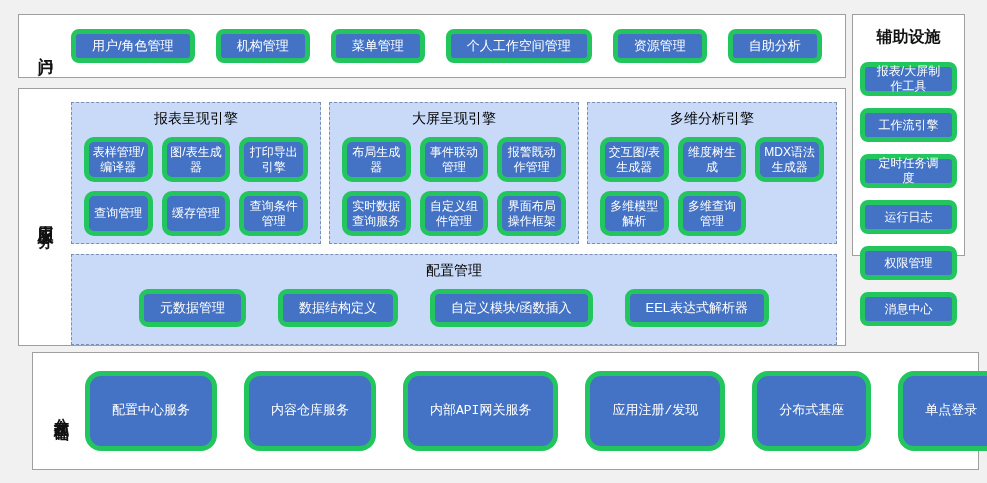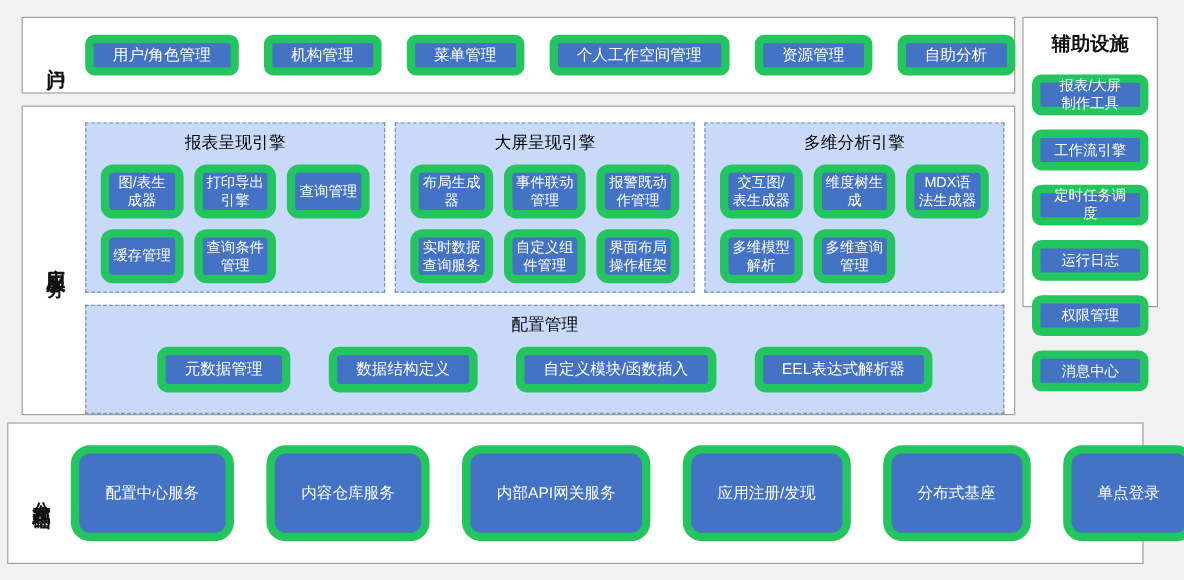--- a/index.html
+++ b/index.html
@@ -6,21 +6,21 @@
   .canvas{position:relative;width:987px;height:483px;background:#f1f1f1;
           font-family:"Liberation Sans","DejaVu Sans",sans-serif;overflow:hidden;}
   .panel{position:absolute;background:#ffffff;border:1px solid #9f9f9f;box-sizing:border-box;}
 
   
   .vlabel{writing-mode:vertical-lr;text-orientation:upright;font-weight:bold;font-size:16px;
           color:#111;letter-spacing:3px;display:flex;align-items:center;justify-content:center;
           flex:0 0 52px;}
 
   
-  .btn{background:#4472c4;border:7px solid #22c55e;color:#fff;display:flex;align-items:center;
+  .btn{background:#4472c4;border:5px solid #22c55e;color:#fff;display:flex;align-items:center;
        justify-content:center;text-align:center;box-sizing:border-box;line-height:1.25;}
 
   
   .portal{left:18px;top:14px;width:828px;height:64px;display:flex;}
   .top-row{flex:1;display:flex;align-items:center;gap:21px;padding-right:12px;}
   .btn-top{height:34px;border-radius:8px;font-size:13px;padding:0 16px;white-space:nowrap;}
 
   
   .apps{left:18px;top:88px;width:828px;height:258px;display:flex;}
   .apps-content{flex:1;padding:13px 8px 0 0;display:flex;flex-direction:column;gap:10px;}
@@ -29,21 +29,21 @@
   .engine-title{text-align:center;font-size:14px;color:#000;margin:7px 0 9px;}
   .engine-grid{display:grid;grid-template-columns:repeat(3,1fr);gap:9px;padding:0 12px;}
   .btn-eng{height:45px;border-radius:10px;font-size:12px;padding:0 3px;}
 
   
   .config{height:88px;}
   .config-row{display:flex;justify-content:center;align-items:center;gap:32px;margin-top:9px;}
   .btn-cfg{height:38px;border-radius:9px;font-size:13px;padding:0 16px;white-space:nowrap;}
 
   
-  .foundation{left:6px;top:352px;width:947px;height:118px;display:flex;}
+  .foundation{left:32px;top:352px;width:947px;height:118px;display:flex;font-family:Liberation Mono, monospace;}
   .foundation .vlabel{letter-spacing:2px;font-size:15px;}
   .bottom-row{flex:1;display:flex;align-items:center;gap:27px;padding-right:16px;}
   .btn-big{height:80px;border-radius:16px;font-size:13px;padding:0 22px;min-width:96px;white-space:nowrap;}
 
   
   .aux{left:852px;top:14px;width:113px;height:242px;display:flex;flex-direction:column;
        align-items:stretch;padding:6px 7px;gap:12px;}
   .aux-title{text-align:center;font-weight:bold;font-size:16px;color:#111;margin:6px 0 2px;}
   .btn-aux{min-height:34px;border-radius:8px;font-size:12px;padding:3px 10px;}
 </style>
@@ -65,20 +65,21 @@
   </div>
 
   <div class="panel apps">
     <div class="vlabel">应用服务</div>
     <div class="apps-content">
       <div class="engines">
 
         <div class="engine">
           <div class="engine-title">报表呈现引擎</div>
           <div class="engine-grid">
+            <div class="btn btn-eng">表样管理/编译器</div>
             <div class="btn btn-eng">图/表生成器</div>
             <div class="btn btn-eng">打印导出引擎</div>
             <div class="btn btn-eng">查询管理</div>
             <div class="btn btn-eng">缓存管理</div>
             <div class="btn btn-eng">查询条件管理</div>
           </div>
         </div>
 
         <div class="engine">
           <div class="engine-title">大屏呈现引擎</div>

